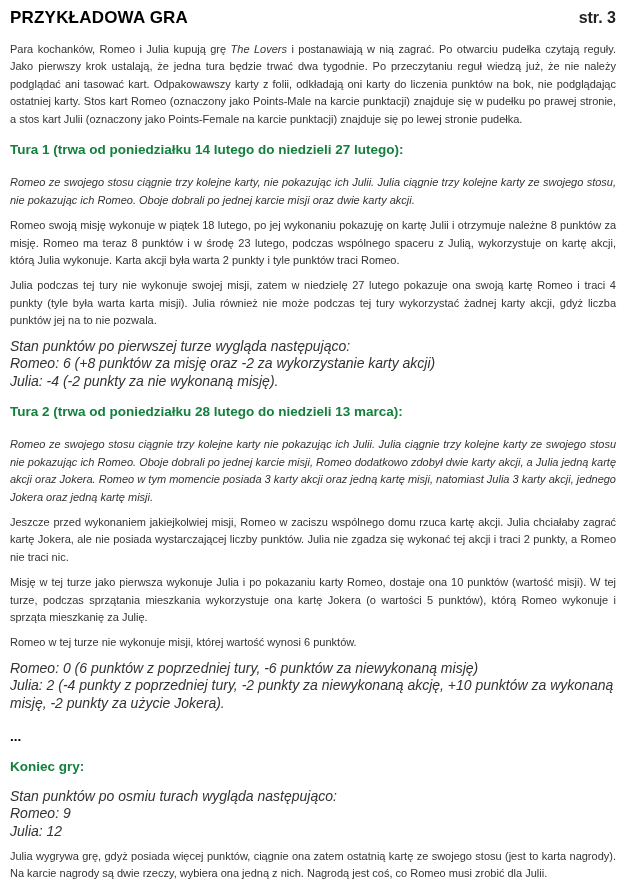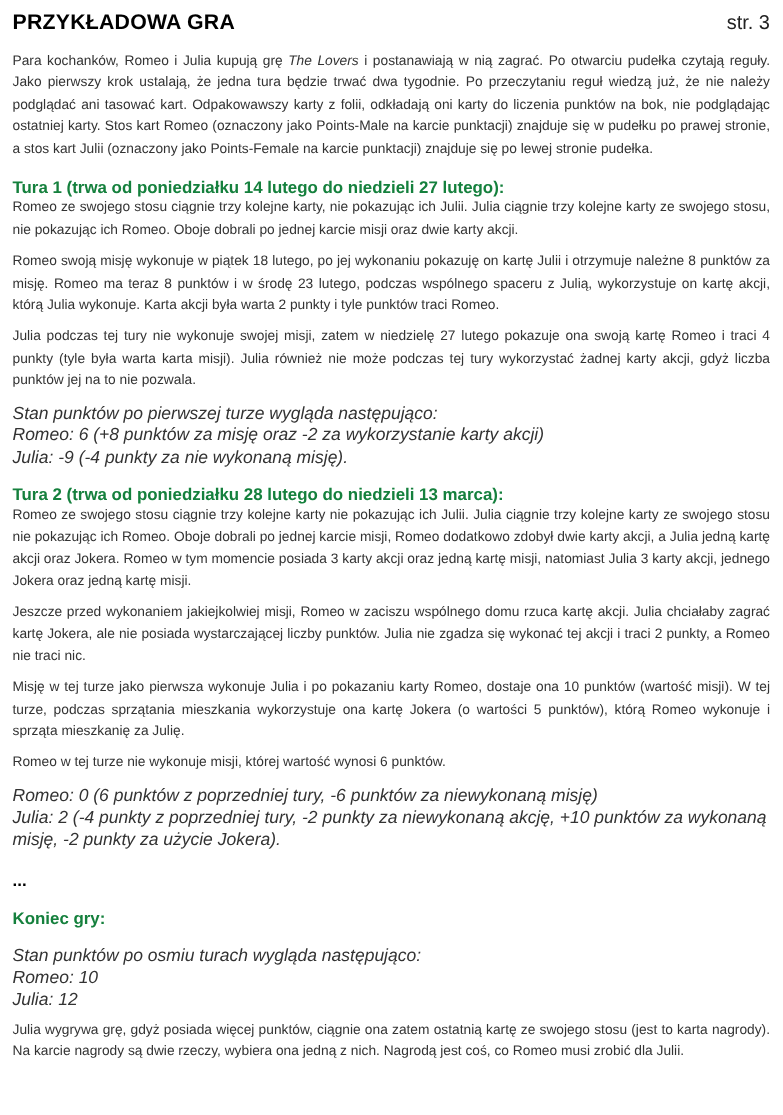--- a/index.html
+++ b/index.html
@@ -25,38 +25,38 @@
   }
   .page-title {
     font-size: 17px;
     font-weight: bold;
     color: #000000;
     letter-spacing: 0.2px;
     text-align: center;
   }
   .page-number {
     font-size: 16px;
-    font-weight: normal;
+    font-weight: bold;
     color: #222222;
   }
   .body-text {
     font-size: 11px;
     line-height: 17.4px;
     text-align: justify;
     margin-top: 8px;
     color: #333333;
   }
   .section-heading {
     font-size: 13.5px;
     font-weight: bold;
     color: #15803d;
     line-height: 17.4px;
     margin-top: 13px;
   }
-  .section-heading + .body-text { margin-top: 0; }
+  .section-heading + .body-text { margin-top: 16px; font-style: italic; }
   .section-heading + .score-block { margin-top: 12px; }
   .score-block {
     font-size: 14px;
     font-style: italic;
     line-height: 17.4px;
     margin-top: 8px;
     color: #333333;
   }
   .ellipsis-line {
     font-size: 13.5px;
@@ -80,21 +80,21 @@
   <p class="body-text"><span>Para kochanków, Romeo i Julia kupują grę </span><span class="game-title-italic">The Lovers</span><span> i postanawiają w nią zagrać. Po otwarciu pudełka czytają reguły. Jako pierwszy krok ustalają, że jedna tura będzie trwać dwa tygodnie. Po przeczytaniu reguł wiedzą już, że nie należy podglądać ani tasować kart. Odpakowawszy karty z folii, odkładają oni karty do liczenia punktów na bok, nie podglądając ostatniej karty. Stos kart Romeo (oznaczony jako Points-Male na karcie punktacji) znajduje się w pudełku po prawej stronie, a stos kart Julii (oznaczony jako Points-Female na karcie punktacji) znajduje się po lewej stronie pudełka.</span></p>
 
   <section>
     <h2 class="section-heading">Tura 1 (trwa od poniedziałku 14 lutego do niedzieli 27 lutego):</h2>
     <p class="body-text">Romeo ze swojego stosu ciągnie trzy kolejne karty, nie pokazując ich Julii. Julia ciągnie trzy kolejne karty ze swojego stosu, nie pokazując ich Romeo. Oboje dobrali po jednej karcie misji oraz dwie karty akcji.</p>
     <p class="body-text">Romeo swoją misję wykonuje w piątek 18 lutego, po jej wykonaniu pokazuję on kartę Julii i otrzymuje należne 8 punktów za misję. Romeo ma teraz 8 punktów i w środę 23 lutego, podczas wspólnego spaceru z Julią, wykorzystuje on kartę akcji, którą Julia wykonuje. Karta akcji była warta 2 punkty i tyle punktów traci Romeo.</p>
     <p class="body-text">Julia podczas tej tury nie wykonuje swojej misji, zatem w niedzielę 27 lutego pokazuje ona swoją kartę Romeo i traci 4 punkty (tyle była warta karta misji). Julia również nie może podczas tej tury wykorzystać żadnej karty akcji, gdyż liczba punktów jej na to nie pozwala.</p>
     <div class="score-block">
       <div>Stan punktów po pierwszej turze wygląda następująco:</div>
       <div>Romeo: 6 (+8 punktów za misję oraz -2 za wykorzystanie karty akcji)</div>
-      <div>Julia: -9 (-4 punkty za nie wykonaną misję).</div>
+      <div>Julia: -4 (-2 punkty za nie wykonaną misję).</div>
     </div>
   </section>
 
   <section>
     <h2 class="section-heading">Tura 2 (trwa od poniedziałku 28 lutego do niedzieli 13 marca):</h2>
     <p class="body-text">Romeo ze swojego stosu ciągnie trzy kolejne karty nie pokazując ich Julii. Julia ciągnie trzy kolejne karty ze swojego stosu nie pokazując ich Romeo. Oboje dobrali po jednej karcie misji, Romeo dodatkowo zdobył dwie karty akcji, a Julia jedną kartę akcji oraz Jokera. Romeo w tym momencie posiada 3 karty akcji oraz jedną kartę misji, natomiast Julia 3 karty akcji, jednego Jokera oraz jedną kartę misji.</p>
     <p class="body-text">Jeszcze przed wykonaniem jakiejkolwiej misji, Romeo w zaciszu wspólnego domu rzuca kartę akcji. Julia chciałaby zagrać kartę Jokera, ale nie posiada wystarczającej liczby punktów. Julia nie zgadza się wykonać tej akcji i traci 2 punkty, a Romeo nie traci nic.</p>
     <p class="body-text">Misję w tej turze jako pierwsza wykonuje Julia i po pokazaniu karty Romeo, dostaje ona 10 punktów (wartość misji). W tej turze, podczas sprzątania mieszkania wykorzystuje ona kartę Jokera (o wartości 5 punktów), którą Romeo wykonuje i sprząta mieszkanię za Julię.</p>
     <p class="body-text">Romeo w tej turze nie wykonuje misji, której wartość wynosi 6 punktów.</p>
     <div class="score-block">
@@ -102,19 +102,19 @@
       <div>Julia: 2 (-4 punkty z poprzedniej tury, -2 punkty za niewykonaną akcję, +10 punktów za wykonaną misję, -2 punkty za użycie Jokera).</div>
     </div>
   </section>
 
   <div class="ellipsis-line">...</div>
 
   <section>
     <h2 class="section-heading">Koniec gry:</h2>
     <div class="score-block">
       <div>Stan punktów po osmiu turach wygląda następująco:</div>
-      <div>Romeo: 10</div>
+      <div>Romeo: 9</div>
       <div>Julia: 12</div>
     </div>
     <p class="body-text">Julia wygrywa grę, gdyż posiada więcej punktów, ciągnie ona zatem ostatnią kartę ze swojego stosu (jest to karta nagrody). Na karcie nagrody są dwie rzeczy, wybiera ona jedną z nich. Nagrodą jest coś, co Romeo musi zrobić dla Julii.</p>
   </section>
 
 </div>
 
 </body></html>

